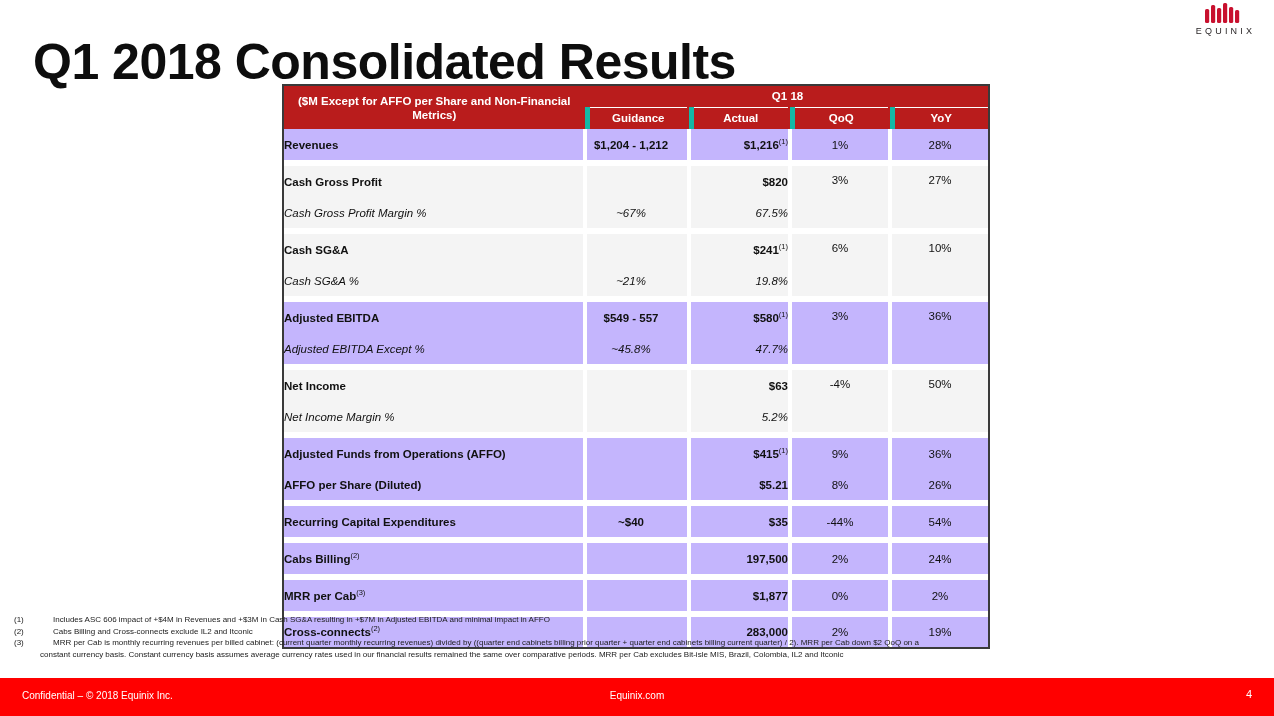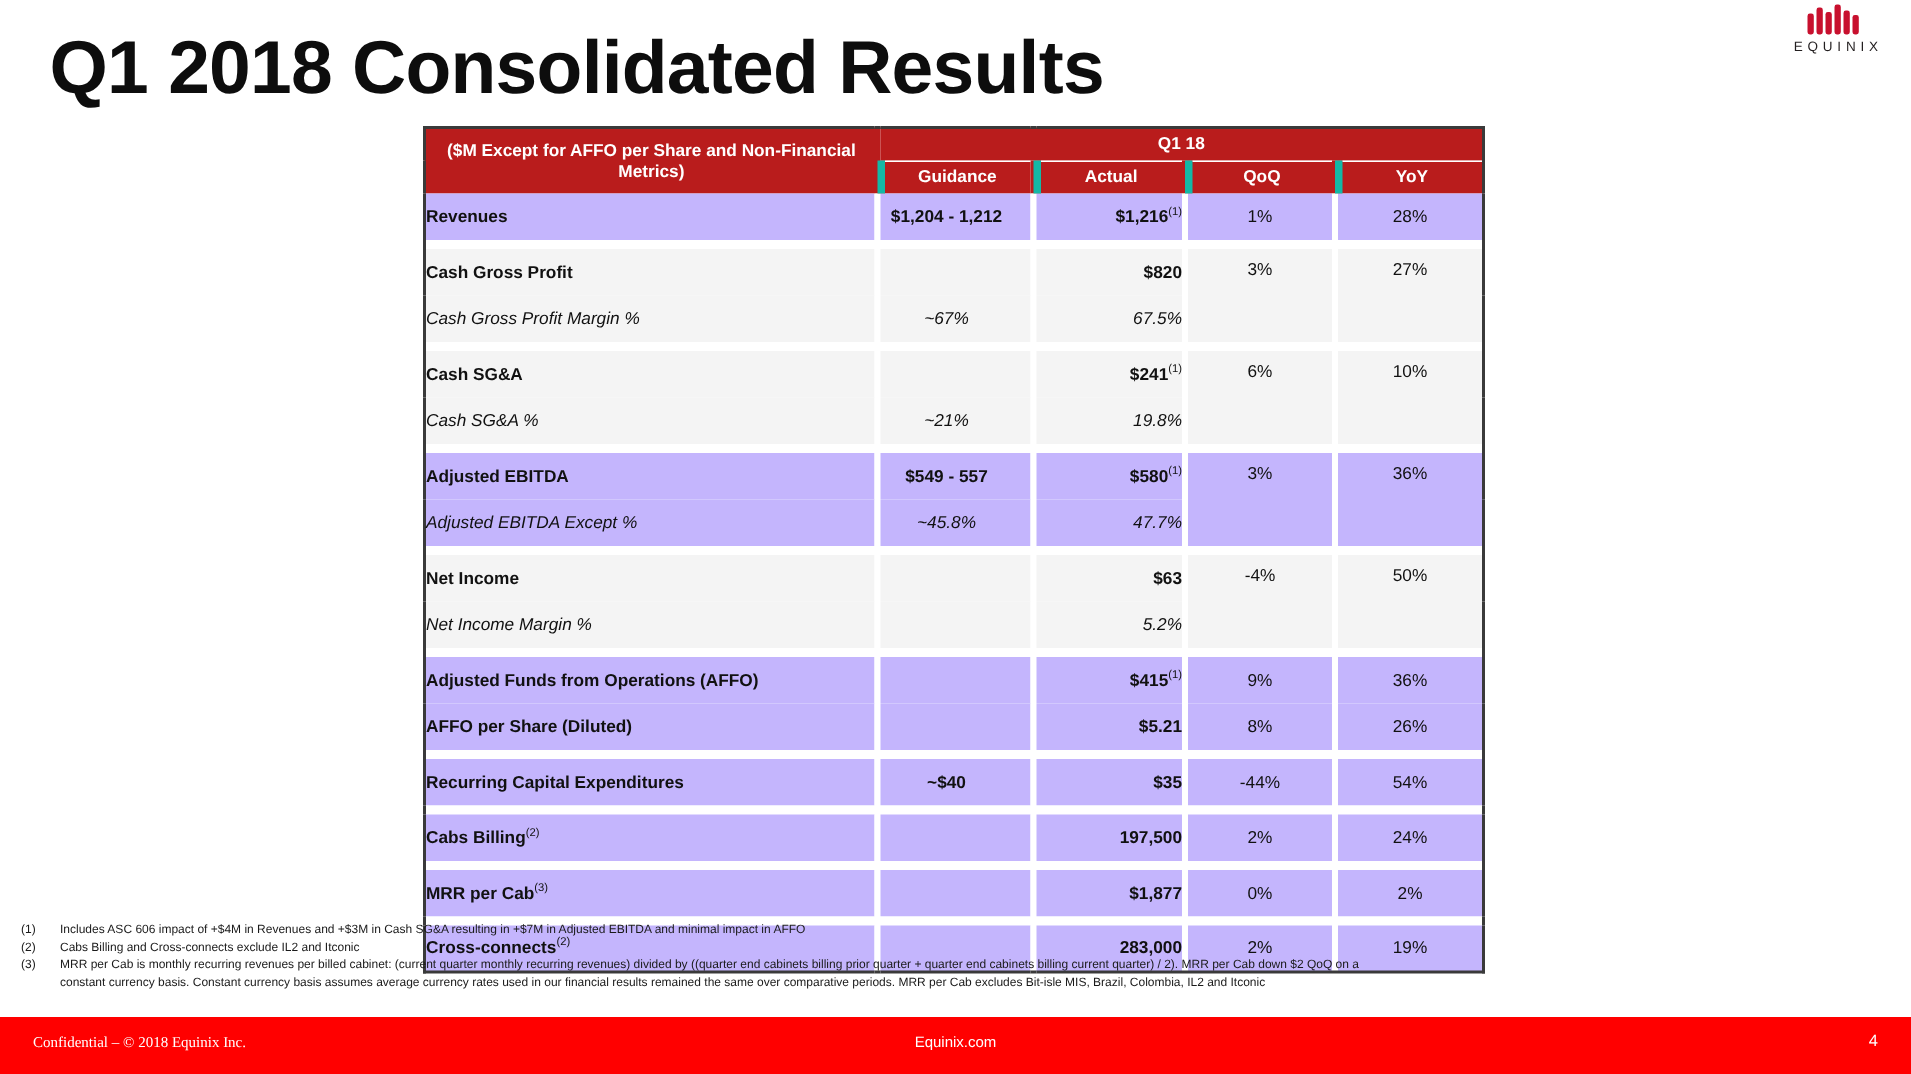--- a/index.html
+++ b/index.html
@@ -14,21 +14,21 @@
   }
 
   
   #logo { position:absolute; top:2px; right:4px; width:92px; height:42px;
           display:flex; flex-direction:column; align-items:center; justify-content:flex-start; }
   #logo .mark { width:40px; height:22px; }
   #logo .wordmark { font-size:9px; letter-spacing:3.2px; color:#231f20;
                     font-weight:400; margin-top:2px; padding-left:3px; }
 
   
-  #title { position:absolute; left:33px; top:20px;
+  #title { position:absolute; left:33px; top:37px;
            font-size:50px; font-weight:bold; color:#0d0d0d;
            letter-spacing:-0.5px; line-height:1; white-space:nowrap; }
 
   
   #table-wrap { position:absolute; left:282px; top:84px; width:706px; }
   table.fin { border-collapse:collapse; width:706px;
               border-left:2px solid #3a3a3a; border-right:2px solid #3a3a3a;
               border-top:2px solid #3a3a3a; border-bottom:2px solid #3a3a3a;
               background:#ffffff; table-layout:fixed; }
   table.fin td, table.fin th { padding:0; margin:0; }
@@ -58,27 +58,27 @@
   .colgap { background:#ffffff; }
 
   sup.fn { font-size:7.5px; vertical-align:super; font-weight:normal;
            font-style:normal; line-height:0; }
 
   
   #footnotes { position:absolute; left:14px; top:615px; width:1250px;
                font-size:8px; line-height:10.5px; color:#1a1a1a; }
   #footnotes .fnrow { display:flex; margin-bottom:1px; }
   #footnotes .num { width:26px; flex:0 0 26px; }
-  #footnotes .txt { flex:1; }
+  #footnotes .txt { flex:1;margin-left:13px; }
   #footnotes .cont { padding-left:26px; }
 
   
   #footer { position:absolute; left:0; bottom:0; width:1274px; height:38px;
             background:#ff0000; color:#ffffff; font-size:10px; }
-  #footer .left  { position:absolute; left:22px;  top:12px;font-family:Liberation Serif, serif; }
+  #footer .left  { position:absolute; left:22px;  top:12px; }
   #footer .mid   { position:absolute; left:0; right:0; top:12px; text-align:center; }
   #footer .right { position:absolute; right:22px; top:10px; font-size:11px; }
 </style>
 </head>
 <body>
 
 <div id="logo">
   <span class="mark">
     <svg viewBox="0 0 40 22" width="40" height="22" aria-hidden="true">
       <g fill="#c8102e">

